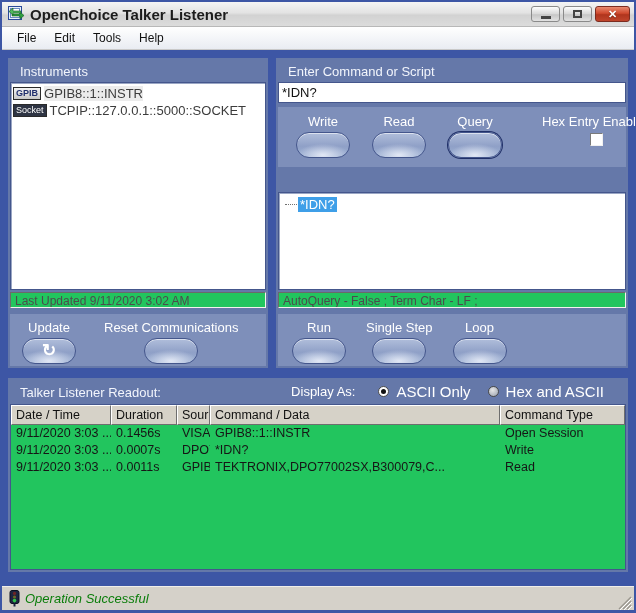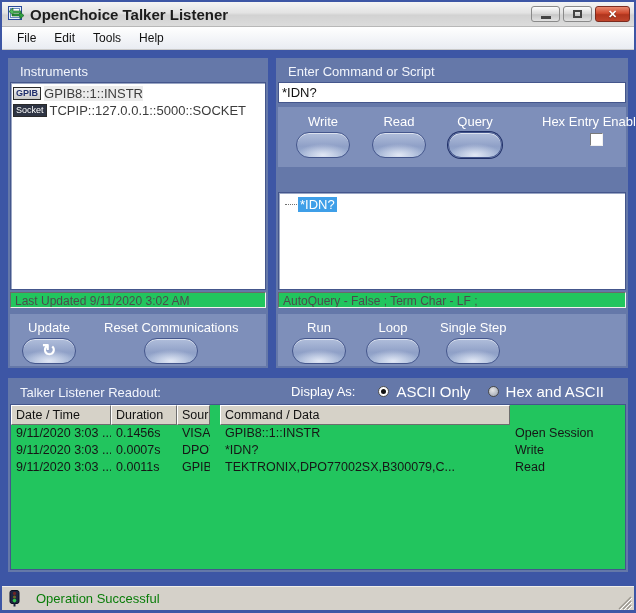--- a/index.html
+++ b/index.html
@@ -87,26 +87,26 @@
   .radio.sel::after { content:""; position:absolute; left:2px; top:2px; width:5px; height:5px; border-radius:50%; background:#111; }
   .radio.dim { background:radial-gradient(circle at 40% 35%, #e6e6e6, #98a0ae); }
   .ro-label { color:#ffffff; font-size:15px; margin-right:10px; }
 
   .table-wrap { position:absolute; left:2px; right:2px; top:26px; bottom:2px; background:#22c55e; border:1px solid #44568c; }
   .thead { display:flex; }
   .hcell { background:#d6d2c8; border:1px solid; border-color:#ffffff #6e6e6e #6e6e6e #ffffff;
     font-size:12.5px; color:#111; padding:2px 0 2px 4px; height:20px; white-space:nowrap; overflow:hidden; cursor:pointer; }
   .trow { display:flex; cursor:default; }
   .tcell { font-size:12.5px; color:#161616; height:17px; line-height:17px; padding-left:5px; white-space:nowrap; overflow:hidden; }
-  .c0{width:100px;} .c1{width:66px;} .c2{width:33px;} .c3{width:290px;margin-left:10px;} .c4{width:106px; flex:1;}
+  .c0{width:100px;} .c1{width:66px;} .c2{width:33px;} .c3{width:290px;} .c4{width:106px; flex:1;}
 
   
   .statusbar { position:absolute; left:2px; right:2px; top:586px; height:24px; background:#d5d1c9;
     border-top:1px solid #f0eee9; display:flex; align-items:center; padding:0 2px 0 6px; }
-  .status-msg { color:#0a7d0a; font-size:13px; margin-left:15px; flex:1; }
+  .status-msg { color:#0a7d0a; font-size:13px; margin-left:4px; flex:1;font-style:italic; }
   .grip { width:14px; height:14px; align-self:flex-end; cursor:nwse-resize; }
 </style>
 </head>
 <body>
 
 <div class="window">
 
   <div class="titlebar">
     <svg class="app-icon" viewBox="0 0 17 16">
       <rect x="0.5" y="0.5" width="13" height="13" fill="#e8f0fa" stroke="#2a4a9a"></rect>
@@ -191,25 +191,25 @@
           <span class="tree-label">*IDN?</span>
         </div>
       </div>
       <div class="gray-bar hist-status">AutoQuery - False ; Term Char - LF  ;</div>
       <div class="btn-strip run-btns">
         <div class="btn-group">
           <span class="btn-label">Run</span>
           <div class="pill"></div>
         </div>
         <div class="btn-group">
+          <span class="btn-label">Single Step</span>
+          <div class="pill"></div>
+        </div>
+        <div class="btn-group">
           <span class="btn-label">Loop</span>
-          <div class="pill"></div>
-        </div>
-        <div class="btn-group">
-          <span class="btn-label">Single Step</span>
           <div class="pill"></div>
         </div>
       </div>
     </div>
 
     <div class="panel readout">
       <div class="readout-head">
         <div class="panel-title readout-title">Talker Listener Readout:</div>
         <div class="display-as">
           <span class="da-label">Display As:</span>
@@ -218,20 +218,21 @@
           <span class="radio dim"></span>
           <span class="ro-label">Hex and ASCII</span>
         </div>
       </div>
       <div class="table-wrap">
         <div class="thead">
           <div class="hcell c0">Date / Time</div>
           <div class="hcell c1">Duration</div>
           <div class="hcell c2">Source</div>
           <div class="hcell c3">Command / Data</div>
+          <div class="hcell c4">Command Type</div>
         </div>
         <div class="trow">
           <div class="tcell c0">9/11/2020 3:03 ...</div>
           <div class="tcell c1">0.1456s</div>
           <div class="tcell c2">VISA</div>
           <div class="tcell c3">GPIB8::1::INSTR</div>
           <div class="tcell c4">Open Session</div>
         </div>
         <div class="trow">
           <div class="tcell c0">9/11/2020 3:03 ...</div>

